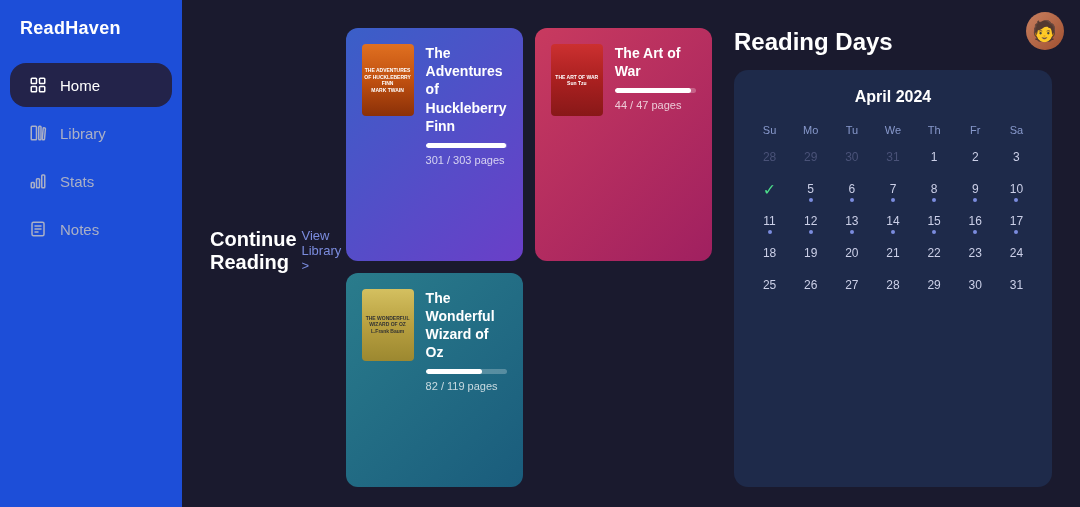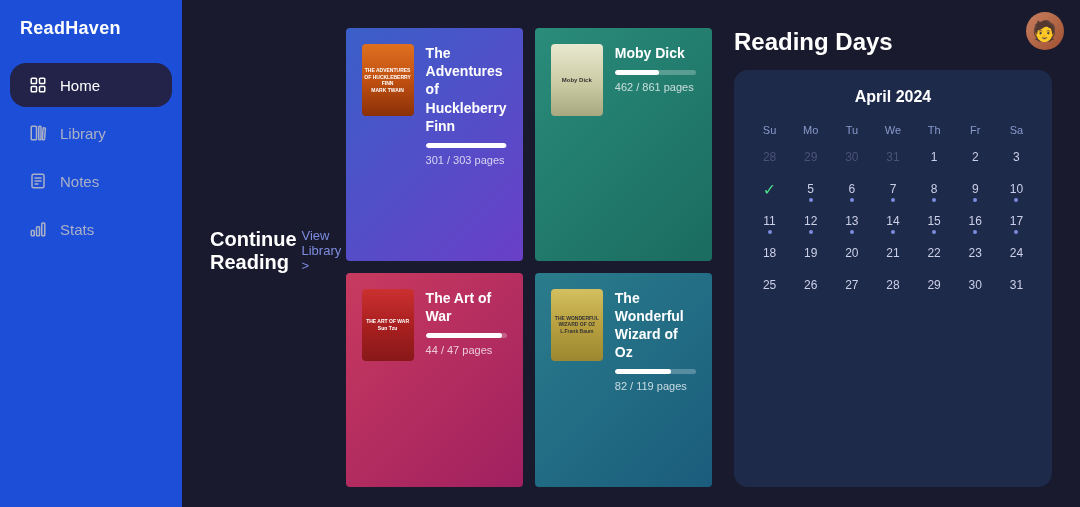--- a/index.html
+++ b/index.html
@@ -92,21 +92,21 @@
       gap: 3px;
     }
 
     .books-grid {
       display: grid;
       grid-template-columns: 1fr 1fr;
       gap: 12px;
     }
 
     .book-card {
-      border-radius: 4px;
+      border-radius: 12px;
       padding: 16px;
       display: flex;
       align-items: flex-start;
       gap: 12px;
       min-height: 100px;
       position: relative;
     }
     .book-card-1 { background: linear-gradient(135deg, #3a5fc8 0%, #6a3fc8 100%); }
     .book-card-2 { background: linear-gradient(135deg, #2a8c7a 0%, #1a6b60 100%); }
     .book-card-3 { background: linear-gradient(135deg, #c83a5f 0%, #a02060 100%); }
@@ -281,39 +281,39 @@
         <rect x="13" y="3" width="3" height="18" rx="1"></rect>
         <rect x="19" y="5" width="3" height="16" rx="1" transform="rotate(5 19 5)"></rect>
       </svg>
     </span>
     <span>Library</span>
   </div>
 
   <div class="sidebar-item">
     <span class="sidebar-icon">
       <svg width="18" height="18" viewBox="0 0 24 24" fill="none" stroke="#aab0c6" stroke-width="2" stroke-linecap="round" stroke-linejoin="round">
+        <rect x="3" y="14" width="4" height="7" rx="1"></rect>
+        <rect x="10" y="9" width="4" height="12" rx="1"></rect>
+        <rect x="17" y="4" width="4" height="17" rx="1"></rect>
+      </svg>
+    </span>
+    <span>Stats</span>
+  </div>
+
+  <div class="sidebar-item">
+    <span class="sidebar-icon">
+      <svg width="18" height="18" viewBox="0 0 24 24" fill="none" stroke="#aab0c6" stroke-width="2" stroke-linecap="round" stroke-linejoin="round">
         <rect x="4" y="3" width="16" height="18" rx="2"></rect>
         <line x1="8" y1="8" x2="16" y2="8"></line>
         <line x1="8" y1="12" x2="16" y2="12"></line>
         <line x1="8" y1="16" x2="12" y2="16"></line>
       </svg>
     </span>
     <span>Notes</span>
   </div>
-
-  <div class="sidebar-item">
-    <span class="sidebar-icon">
-      <svg width="18" height="18" viewBox="0 0 24 24" fill="none" stroke="#aab0c6" stroke-width="2" stroke-linecap="round" stroke-linejoin="round">
-        <rect x="3" y="14" width="4" height="7" rx="1"></rect>
-        <rect x="10" y="9" width="4" height="12" rx="1"></rect>
-        <rect x="17" y="4" width="4" height="17" rx="1"></rect>
-      </svg>
-    </span>
-    <span>Stats</span>
-  </div>
 </nav>
 
 <main class="main">
 
   <section class="left-section">
     <div class="section-header">
       <h2 class="section-title">Continue Reading</h2>
       <span class="view-library-link">View Library &gt;</span>
     </div>
 
@@ -325,32 +325,20 @@
         </div>
         <div class="book-info">
           <div class="book-title">The Adventures of Huckleberry Finn</div>
           <div class="progress-bar-bg">
             <div class="progress-bar-fill" style="width:99%"></div>
           </div>
           <div class="book-pages">301 / 303 pages</div>
         </div>
       </div>
 
-      <div class="book-card book-card-2">
-        <div class="book-cover cover-moby">
-          <div class="book-cover-img" style="font-size:6px; padding:2px; line-height:1.4; color:#333; font-weight:bold;">Moby Dick</div>
-        </div>
-        <div class="book-info">
-          <div class="book-title">Moby Dick</div>
-          <div class="progress-bar-bg">
-            <div class="progress-bar-fill" style="width:54%"></div>
-          </div>
-          <div class="book-pages">462 / 861 pages</div>
-        </div>
-      </div>
 
       <div class="book-card book-card-3">
         <div class="book-cover cover-art">
           <div class="book-cover-img" style="font-size:5px; padding:2px; line-height:1.3; font-weight:bold; color:#fff;">THE ART OF WAR<br>Sun Tzu</div>
         </div>
         <div class="book-info">
           <div class="book-title">The Art of War</div>
           <div class="progress-bar-bg">
             <div class="progress-bar-fill" style="width:94%"></div>
           </div>

